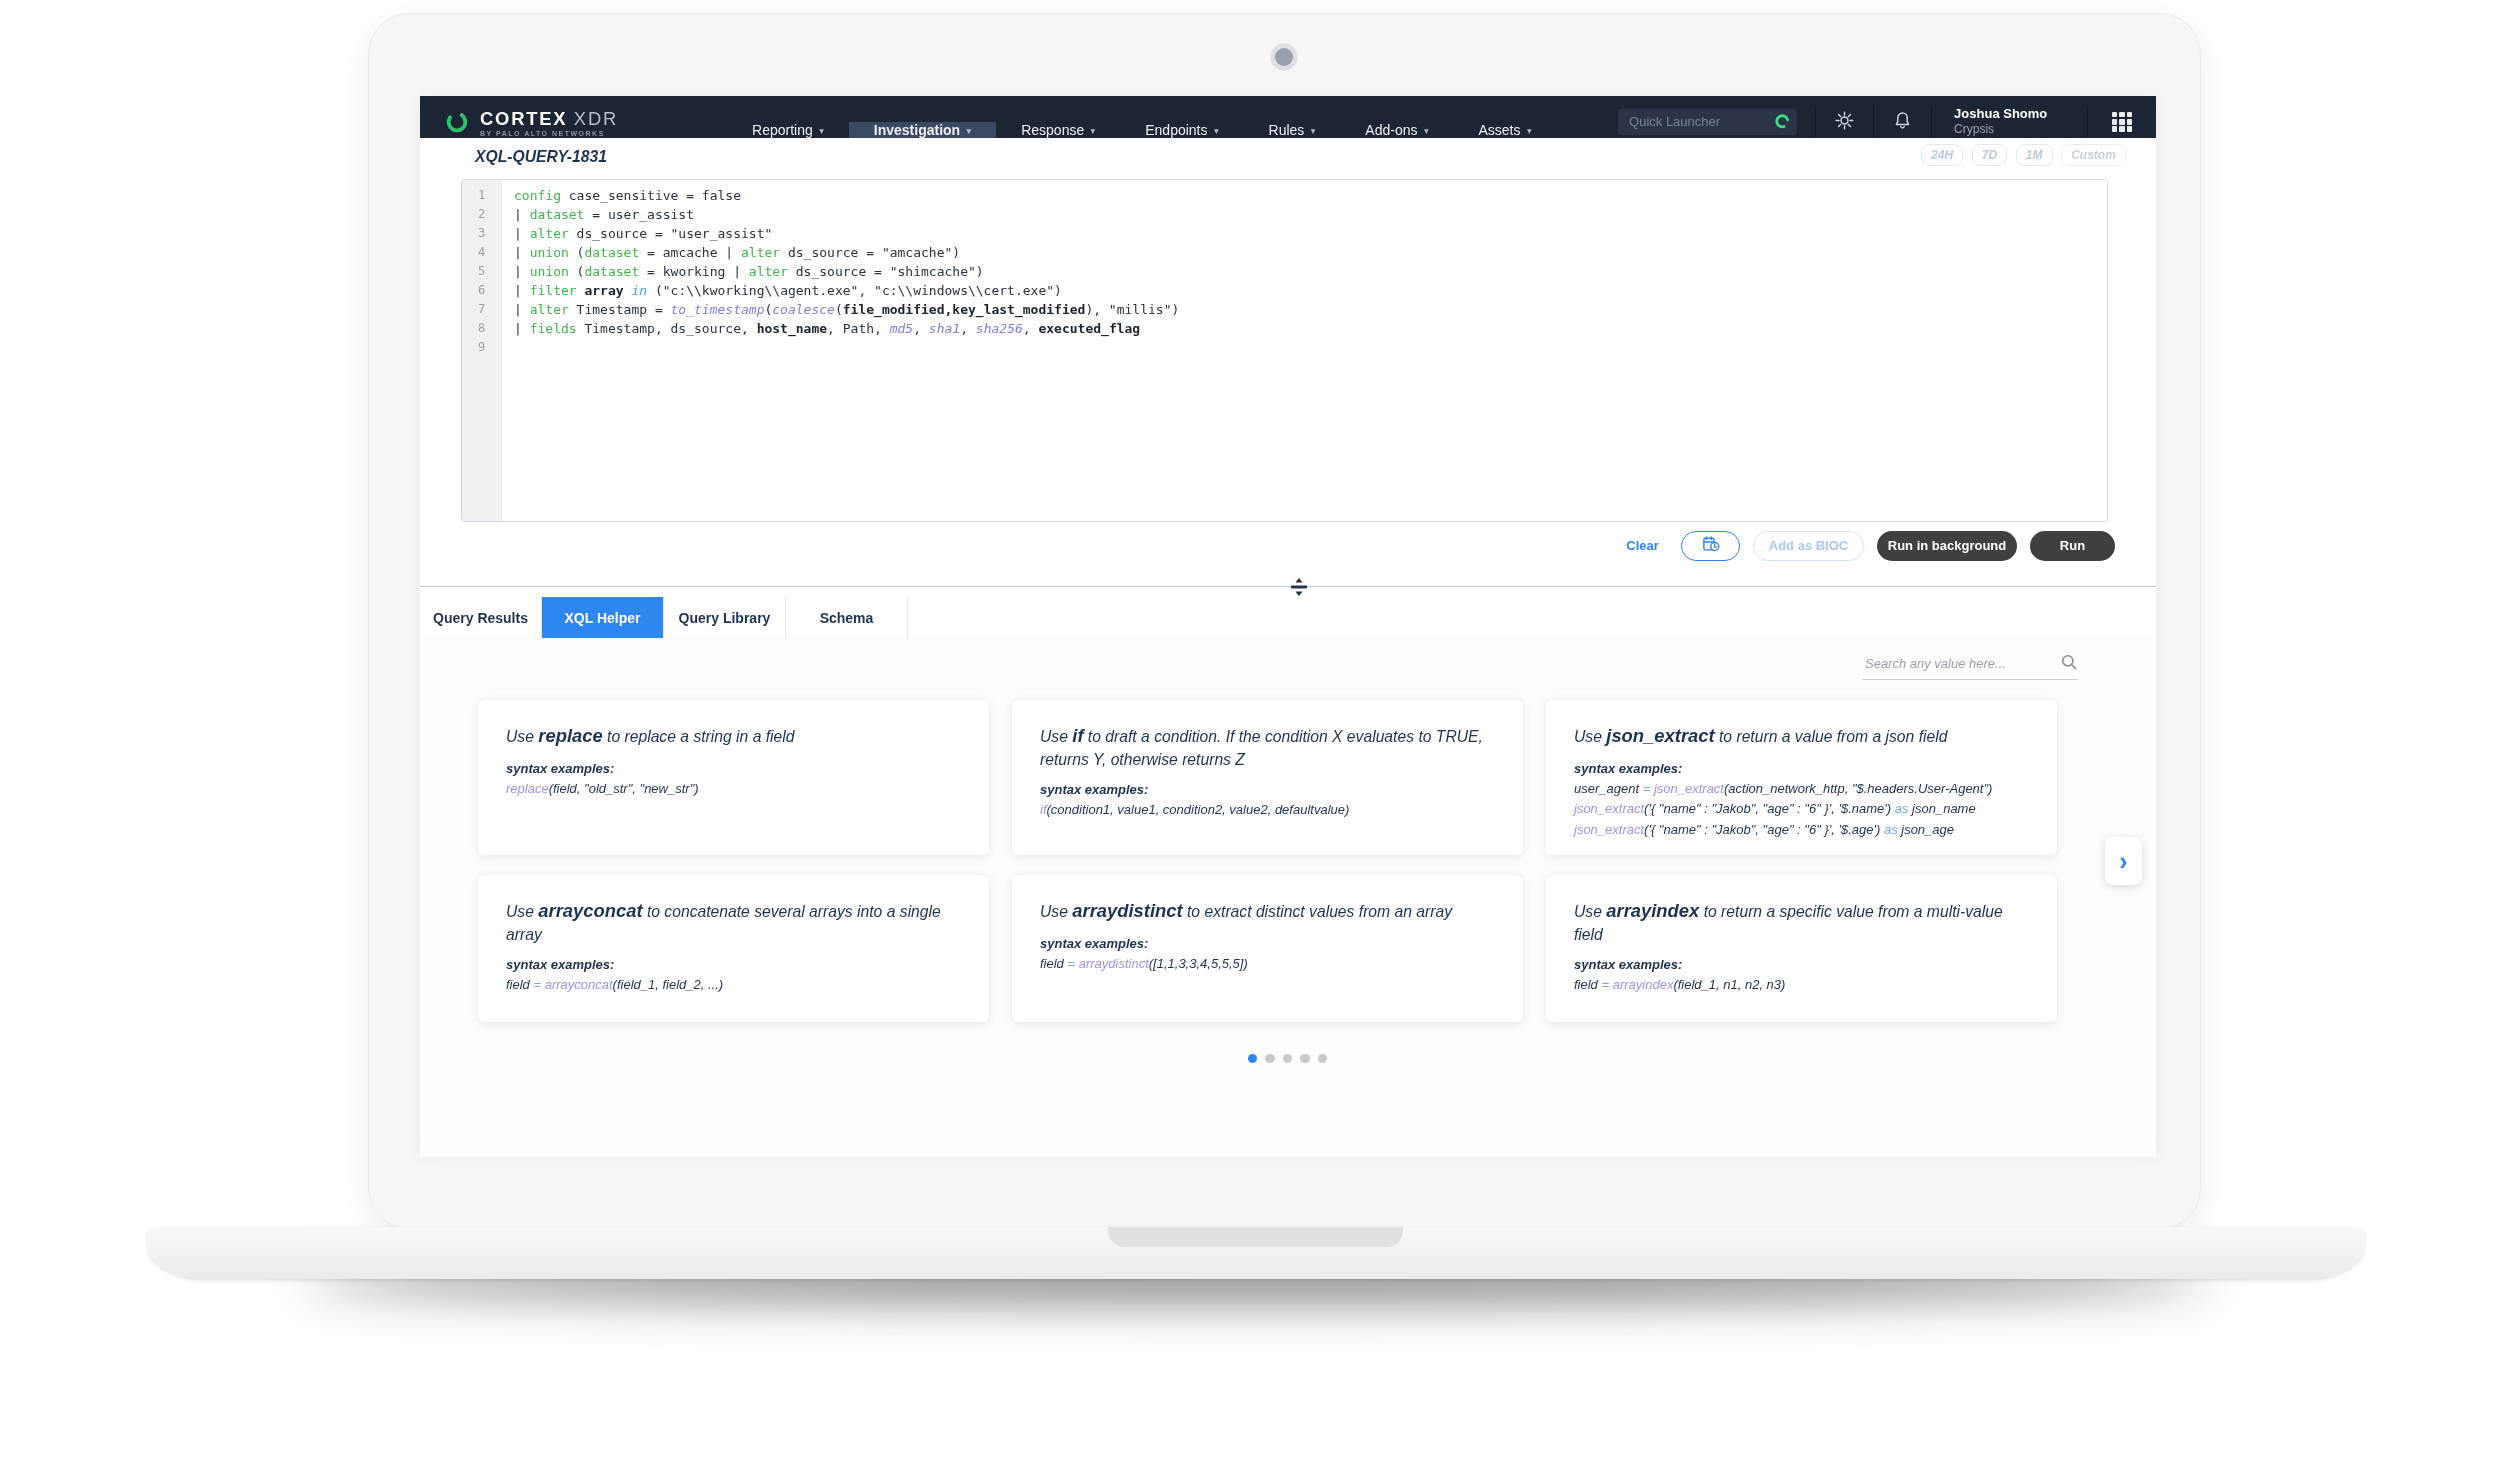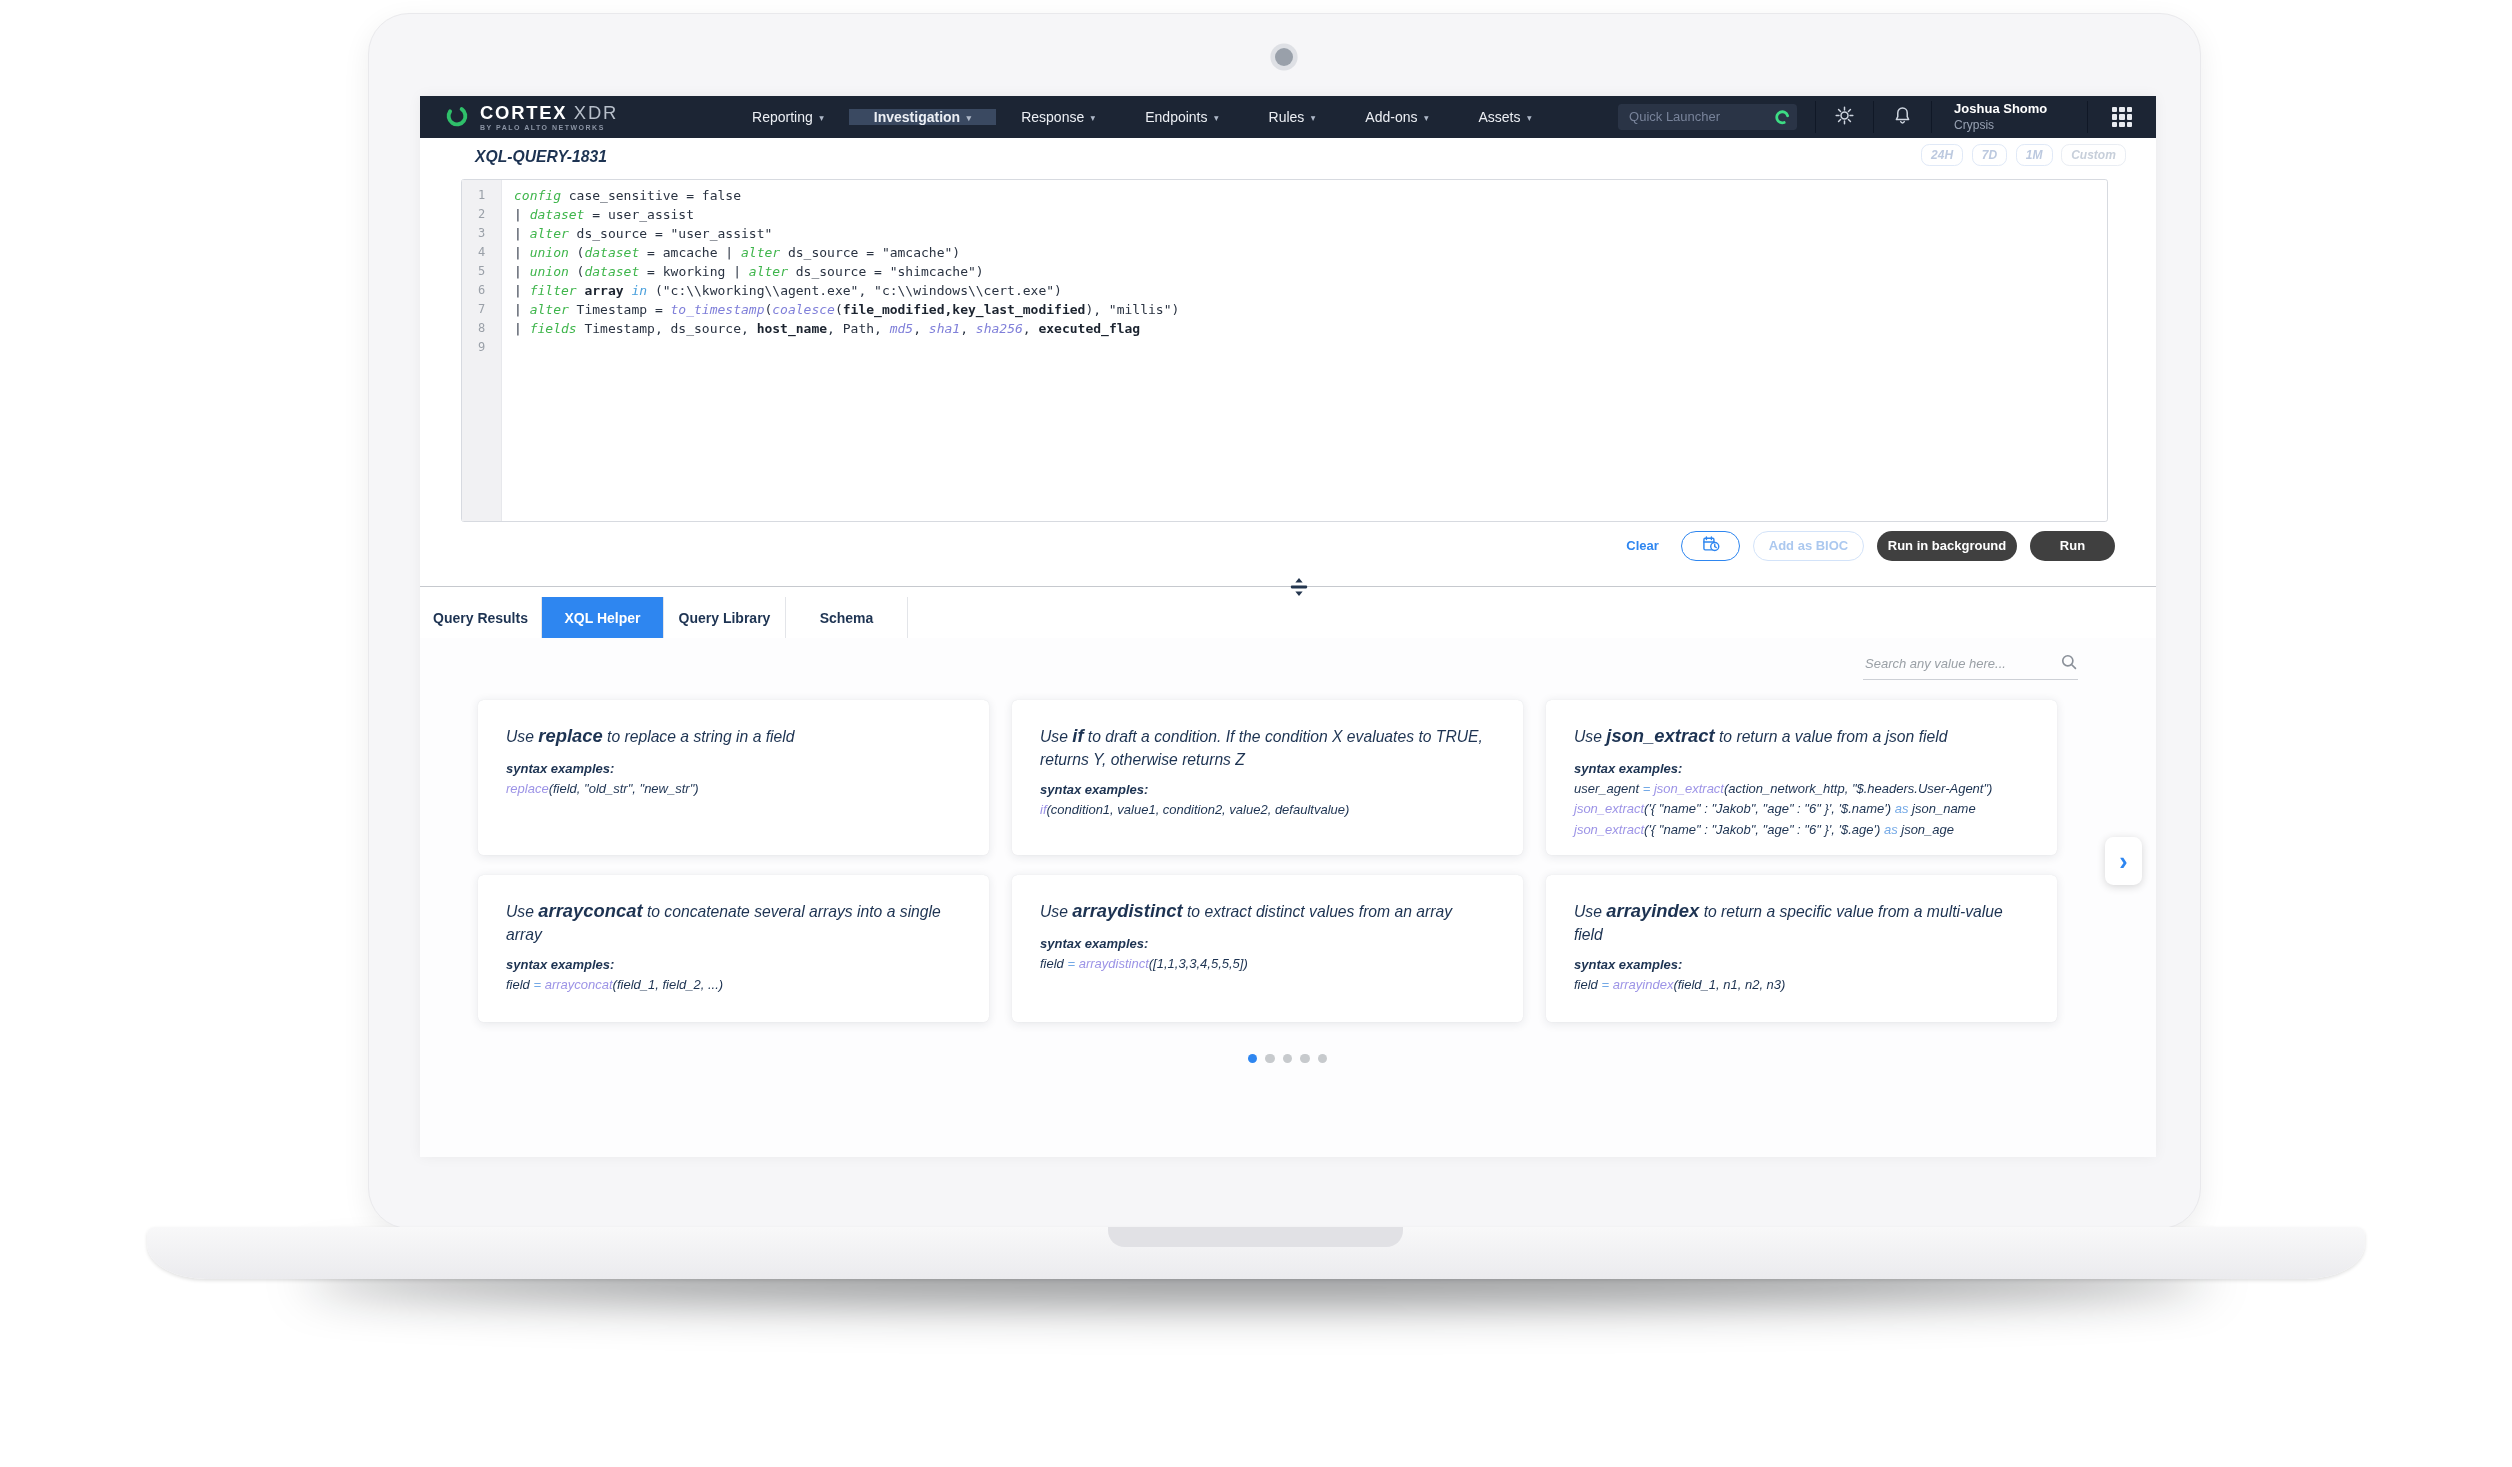--- a/index.html
+++ b/index.html
@@ -18,21 +18,21 @@
     border-radius:7.4px 7.4px 59px 59px / 7.4px 7.4px 35px 35px;
     box-shadow:0 1.8px 3.7px rgba(0,0,0,0.12);}
   .base-notch{position:absolute;left:961px;top:0;width:295px;height:20px;background:#e1e1e5;
     border-radius:0 0 16.6px 16.6px;}
 
   
   .screen{position:absolute;left:51px;top:82px;width:1736px;height:1061px;background:#ffffff;
     box-shadow:0 0 13px rgba(0,0,0,0.05);}
 
   
-  .nav{height:42px;background:#1c2534;display:flex;align-items:center;color:#dde3ec;}
+  .nav{height:42px;background:#1c2534;display:flex;align-items:flex-end;color:#dde3ec;}
   .brand{display:flex;align-items:center;gap:10px;padding:0 0 0 24px;}
   .brand-col{display:flex;flex-direction:column;justify-content:center;line-height:1.05;}
   .brand-row1{font-size:18.4px;letter-spacing:1.8px;}
   .brand-name{color:#ffffff;font-weight:bold;}
   .brand-product{color:#b7bfca;font-weight:300;margin-left:6.4px;}
   .brand-tagline{font-size:7px;letter-spacing:1.5px;color:#8b94a4;margin-top:1.8px;font-weight:bold;}
   .nav-menu{display:flex;align-items:stretch;margin-left:109px;}
   .nav-item{display:flex;align-items:center;padding:0 25px;font-size:14px;color:#eceff4;white-space:nowrap;cursor:pointer;}
   .nav-item .caret{font-size:9.2px;margin-left:6.4px;color:#aeb8c8;}
   .nav-item.active{background:#3a4961;font-weight:bold;}
@@ -61,21 +61,21 @@
 
   .editor{position:absolute;left:41px;top:83px;width:1647px;height:343px;border:0.9px solid #d7dae0;
     border-radius:2.8px;background:#ffffff;font-family:"DejaVu Sans Mono",monospace;font-size:13px;
     padding-top:5.5px;box-sizing:border-box;cursor:text;}
   .gutter-bg{position:absolute;left:0;top:0;bottom:0;width:39px;background:#f1f1f3;
     border-right:0.9px solid #e7e8ec;}
   .code-line{display:flex;line-height:19px;position:relative;}
   .line-num{width:39px;flex:0 0 39px;text-align:center;color:#9aa0a8;font-size:12px;}
   .line-code{padding-left:13px;white-space:pre;color:#2a3342;}
   .tok-t{color:#2a3342;}
-  .tok-kw{color:#3eb54b;font-style:italic;}
+  .tok-kw{color:#3eb54b;}
   .tok-fn{color:#7f7fd9;font-style:italic;}
   .tok-in{color:#4aa0dc;font-style:italic;}
   .tok-b{font-weight:bold;color:#1c2430;}
 
   .actions{position:absolute;right:41px;top:435px;display:flex;align-items:center;gap:13px;}
   .link-clear{color:#2e86f0;font-weight:bold;font-size:13px;margin-right:9.2px;cursor:pointer;}
   .btn{height:29.5px;border-radius:15.7px;display:flex;align-items:center;justify-content:center;
     font-size:13px;font-weight:bold;box-sizing:border-box;cursor:pointer;}
   .btn-schedule{width:59px;border:1.8px solid #2e86f0;background:#ffffff;}
   .btn-bioc{width:111px;border:1.8px solid #d3e3f9;color:#abc8ef;background:#ffffff;}

